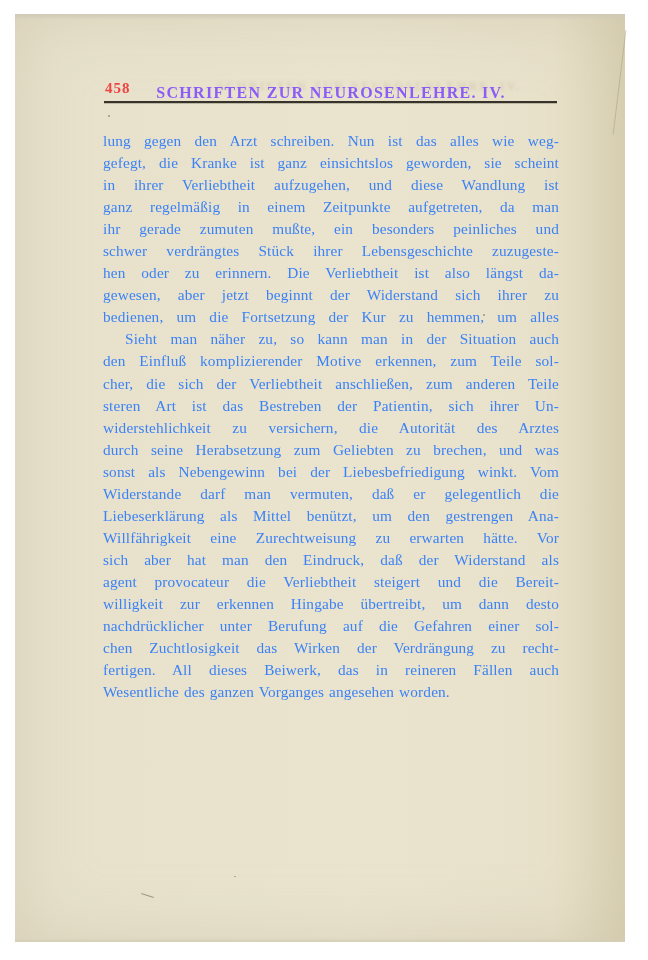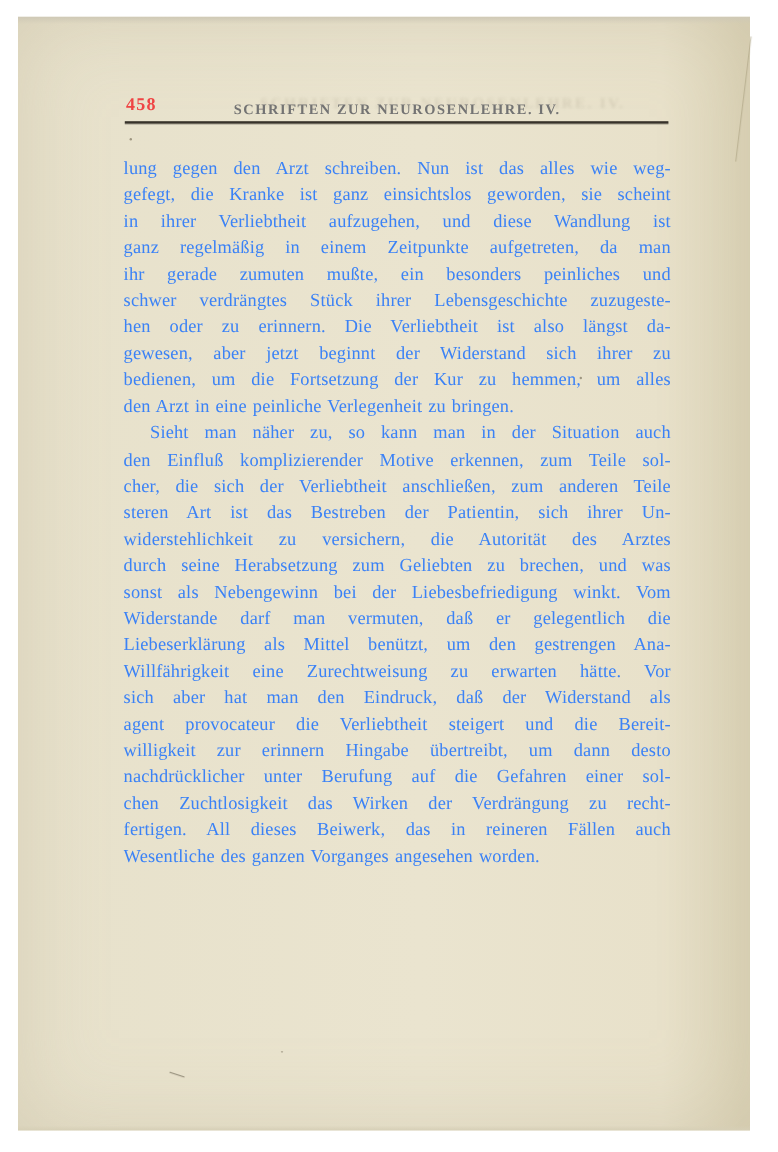--- a/index.html
+++ b/index.html
@@ -38,23 +38,23 @@
   .header { position: absolute; left: 103px; top: 0; width: 456px; }
   .page-number {
     position: absolute; left: 2px; top: 80px;
     font-size: 15px; font-weight: 700;
     letter-spacing: 1px;
     color: #ef4444;
   }
   .running-title {
     position: absolute; left: 0; top: 84px; width: 100%;
     text-align: center;
-    font-size: 12px; font-weight: 700;
+    font-size: 16px; font-weight: 700;
     letter-spacing: 1.3px;
-    color: #737373;
+    color: #8b5cf6;
     white-space: nowrap;
   }
   .ghost {
     position: absolute; left: 38px; top: 79px; width: 100%;
     text-align: center;
     font-size: 12.5px; font-weight: 700;
     letter-spacing: 2px;
     color: #7d755f;
     opacity: 0.16;
     filter: blur(1.4px);
@@ -122,34 +122,33 @@
     <div class="para">
       <div class="line">lung gegen den Arzt schreiben. Nun ist das alles wie weg-</div>
       <div class="line">gefegt, die Kranke ist ganz einsichtslos geworden, sie scheint</div>
       <div class="line">in ihrer Verliebtheit aufzugehen, und diese Wandlung ist</div>
       <div class="line">ganz regelmäßig in einem Zeitpunkte aufgetreten, da man</div>
       <div class="line">ihr gerade zumuten mußte, ein besonders peinliches und</div>
       <div class="line">schwer verdrängtes Stück ihrer Lebensgeschichte zuzugeste-</div>
       <div class="line">hen oder zu erinnern. Die Verliebtheit ist also längst da-</div>
       <div class="line">gewesen, aber jetzt beginnt der Widerstand sich ihrer zu</div>
       <div class="line">bedienen, um die Fortsetzung der Kur zu hemmen, um alles</div>
-      <div class="line last">den Arzt in eine peinliche Verlegenheit zu bringen.</div>
     </div>
     <div class="para">
       <div class="line indent">Sieht man näher zu, so kann man in der Situation auch</div>
       <div class="line">den Einfluß komplizierender Motive erkennen, zum Teile sol-</div>
       <div class="line">cher, die sich der Verliebtheit anschließen, zum anderen Teile</div>
       <div class="line">steren Art ist das Bestreben der Patientin, sich ihrer Un-</div>
       <div class="line">widerstehlichkeit zu versichern, die Autorität des Arztes</div>
       <div class="line">durch seine Herabsetzung zum Geliebten zu brechen, und was</div>
       <div class="line">sonst als Nebengewinn bei der Liebesbefriedigung winkt. Vom</div>
       <div class="line">Widerstande darf man vermuten, daß er gelegentlich die</div>
       <div class="line">Liebeserklärung als Mittel benützt, um den gestrengen Ana-</div>
       <div class="line">Willfährigkeit eine Zurechtweisung zu erwarten hätte. Vor</div>
       <div class="line">sich aber hat man den Eindruck, daß der Widerstand als</div>
       <div class="line">agent provocateur die Verliebtheit steigert und die Bereit-</div>
-      <div class="line">willigkeit zur erinnern Hingabe übertreibt, um dann desto</div>
+      <div class="line">willigkeit zur erkennen Hingabe übertreibt, um dann desto</div>
       <div class="line">nachdrücklicher unter Berufung auf die Gefahren einer sol-</div>
       <div class="line">chen Zuchtlosigkeit das Wirken der Verdrängung zu recht-</div>
       <div class="line">fertigen. All dieses Beiwerk, das in reineren Fällen auch</div>
       <div class="line last">Wesentliche des ganzen Vorganges angesehen worden.</div>
     </div>
   </div>
 
 </body></html>

